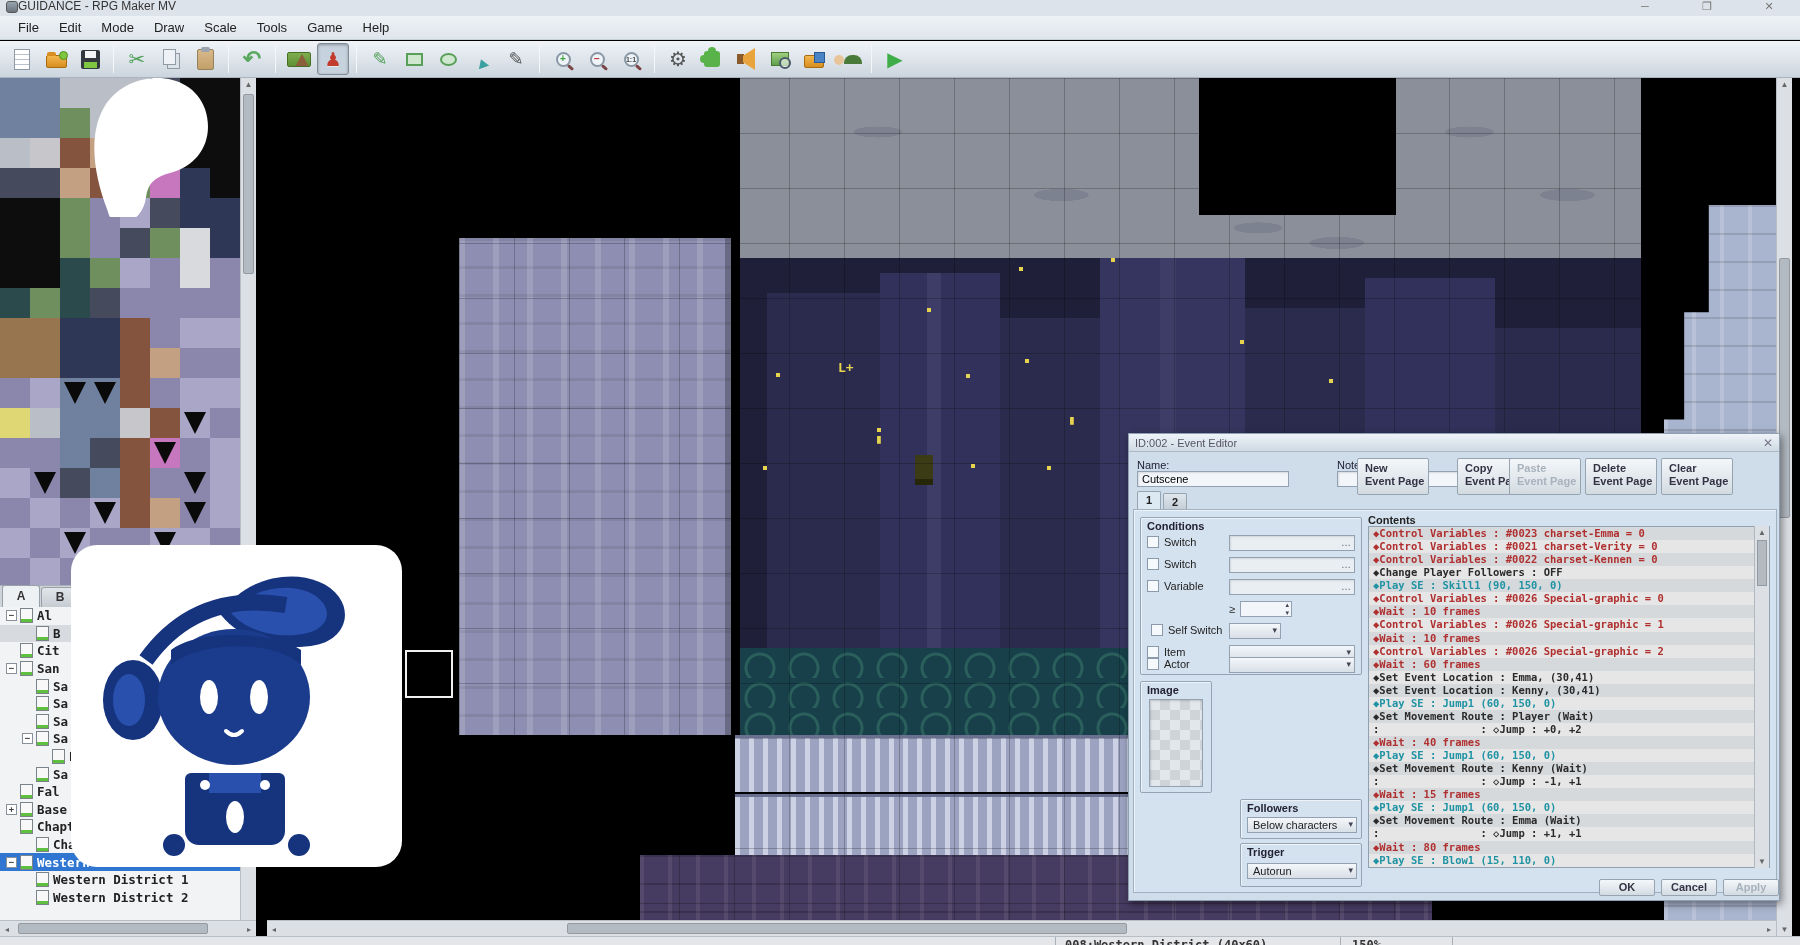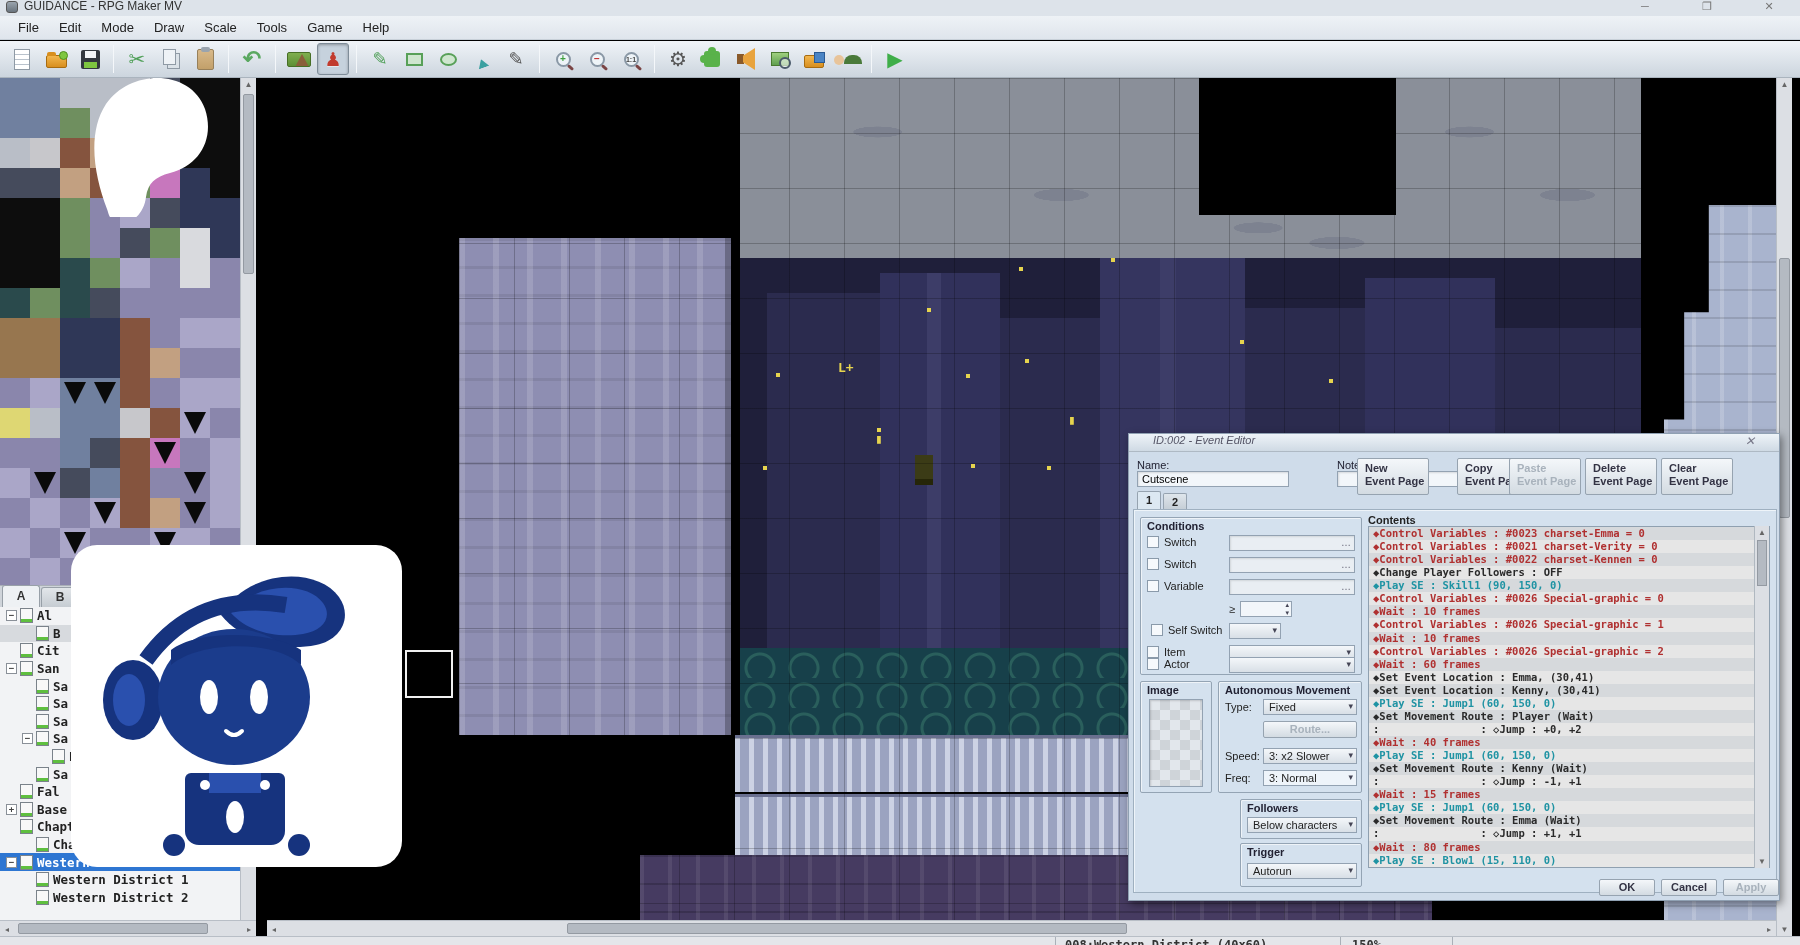--- a/index.html
+++ b/index.html
@@ -1,21 +1,21 @@
 <!DOCTYPE html>
 <html><head>
 <meta charset="utf-8">
 <style>
   * { margin:0; padding:0; box-sizing:border-box; }
   html,body { width:1800px; height:945px; overflow:hidden; }
   body { position:relative; font-family:"Liberation Sans",sans-serif; background:#000; }
   .abs { position:absolute; }
 
   
-  #titlebar { left:0; top:0; width:1800px; height:16px; background:#dde3ea; display:flex; align-items:flex-start; padding:0 6px; gap:6px; }
+  #titlebar { left:0; top:0; width:1800px; height:16px; background:#dde3ea; display:flex; align-items:flex-start; padding:0 6px; }
   #app-icon { width:12px; height:12px; margin-top:1px; border-radius:3px; background:linear-gradient(#9aa4ae,#6a747e); border:1px solid #555; }
   #title-text { font-size:12px; color:#333; margin-top:-1px; }
   .winbtn { position:absolute; top:0; font-size:11px; color:#777; width:30px; text-align:center; }
 
   #menubar { left:0; top:16px; width:1800px; height:24px; background:linear-gradient(#eef2f6,#dfe5ec); border-bottom:1px solid #c8d0d8; display:flex; align-items:center; padding-left:8px; }
   .menu-item { font-size:13px; color:#222; padding:3px 10px; }
 
   #toolbar { left:0; top:41px; width:1800px; height:37px; background:linear-gradient(#f0f4f8,#ccd5de); border-bottom:1px solid #aab4be; display:flex; align-items:center; padding-left:6px; gap:2px; }
   .tb-sep { width:1px; height:28px; background:#aab2bc; border-right:1px solid #f4f7fa; margin:0 5px; }
   .tbi { width:32px; height:32px; display:flex; align-items:center; justify-content:center; position:relative; border:1px solid transparent; border-radius:3px; }
@@ -103,21 +103,21 @@
   #lamp { background:#3b3b16; border-bottom:6px solid #262608; }
 
   
   .vscroll { background:#dcdfe4; border-left:1px solid #b8bec6; }
   .hscroll { background:#dcdfe4; border-top:1px solid #b8bec6; }
   #statusbar { left:0; top:936px; width:1800px; height:9px; background:#e4e6ea; border-top:1px solid #b8bec6; overflow:hidden; font-size:12px; font-weight:bold; color:#333; font-family:"DejaVu Sans Mono",monospace; }
   .stat-sep { position:absolute; top:0; width:1px; height:9px; background:#aab0b8; }
 
   
   #dialog { left:1128px; top:433px; width:652px; height:468px; background:#cfdcea; border:1px solid #8fa0b2; box-shadow:2px 3px 8px rgba(0,0,0,.45); font-size:11px; color:#222; }
-  #dlg-title { left:0; top:0; width:100%; height:18px; background:linear-gradient(#eef3f8,#cfdae4); border-bottom:1px solid #aeb9c4; display:flex; padding:0 24px; font-size:11px; color:#556;font-style:italic; }
+  #dlg-title { left:0; top:0; width:100%; height:18px; background:linear-gradient(#eef3f8,#cfdae4); border-bottom:1px solid #aeb9c4; display:flex; align-items:center; padding:0 6px; font-size:11px; color:#556; }
   #dlg-close { margin-left:auto; color:#778; font-size:12px; }
   .dlg-label { font-size:11px; color:#223; }
   .tinput { background:#f2f6fa; border:1px solid #93a2b2; box-shadow:inset 1px 1px 2px rgba(0,0,0,.12); font-size:11px; padding:1px 4px; font-family:"Liberation Sans",sans-serif; }
   .pgbtn { position:absolute; width:72px; height:37px; background:linear-gradient(#f4f7fa,#d3dbe2); border:1px solid #96a3b0; border-radius:2px; font-size:11px; font-weight:bold; color:#334; padding:3px 0 0 7px; line-height:13px; }
   .pgbtn.disabled { color:#a8b2bc; }
   .dtab { position:absolute; width:24px; height:17px; border:1px solid #96a3b0; border-bottom:none; background:linear-gradient(#dfe6ec,#c4cdd5); text-align:center; font-size:11px; font-weight:bold; line-height:16px; border-radius:2px 2px 0 0; }
   .dtab.active { background:#dce8f2; height:19px; }
   #dlg-panel { left:4px; top:75px; width:644px; height:384px; background:#d4e1ee; border:1px solid #9fb0c0; box-shadow:inset 1px 1px 0 #eef4f9; }
   .gbox { position:absolute; border:1px solid #94a4b4; border-radius:2px; box-shadow:inset 1px 1px 0 rgba(255,255,255,.6); }
   .gbox-label { position:absolute; top:2px; left:6px; font-weight:bold; font-size:11px; color:#223; }
@@ -657,36 +657,20 @@
         <span>Actor</span>
       </div>
       <div class="ddown" style="position:absolute;left:88px;top:139px;width:126px;"></div>
     </div>
 
     <div class="gbox" style="left:6px;top:171px;width:72px;height:112px;padding-left:9px;">
       <div class="gbox-label">Image</div>
       <div id="img-checker" style="position:absolute;left:8px;top:17px;width:54px;height:88px;"></div>
     </div>
 
-    <div class="gbox" style="left:84px;top:171px;width:144px;height:112px;">
-      <div class="gbox-label">Autonomous Movement</div>
-      <div class="crow" style="left:6px;top:19px;">
-          <span>Type:</span>
-        </div>
-      <div class="ddown" style="position:absolute;left:44px;top:17px;width:94px;">Fixed</div>
-      <div class="dlgbtn disabled" style="left:44px;top:39px;width:94px;">Route...</div>
-      <div class="crow" style="left:6px;top:68px;">
-          <span>Speed:</span>
-        </div>
-      <div class="ddown" style="position:absolute;left:44px;top:66px;width:94px;">3: x2 Slower</div>
-      <div class="crow" style="left:6px;top:90px;">
-          <span>Freq:</span>
-        </div>
-      <div class="ddown" style="position:absolute;left:44px;top:88px;width:94px;background:#eef4fa;">3: Normal</div>
-    </div>
 
     <div class="gbox" style="left:106px;top:289px;width:122px;height:40px;">
       <div class="gbox-label">Followers</div>
       <div class="ddown" style="position:absolute;left:6px;top:17px;width:110px;">Below characters</div>
     </div>
     <div class="gbox" style="left:106px;top:333px;width:122px;height:44px;">
       <div class="gbox-label">Trigger</div>
       <div class="ddown" style="position:absolute;left:6px;top:19px;width:110px;">Autorun</div>
     </div>
 

